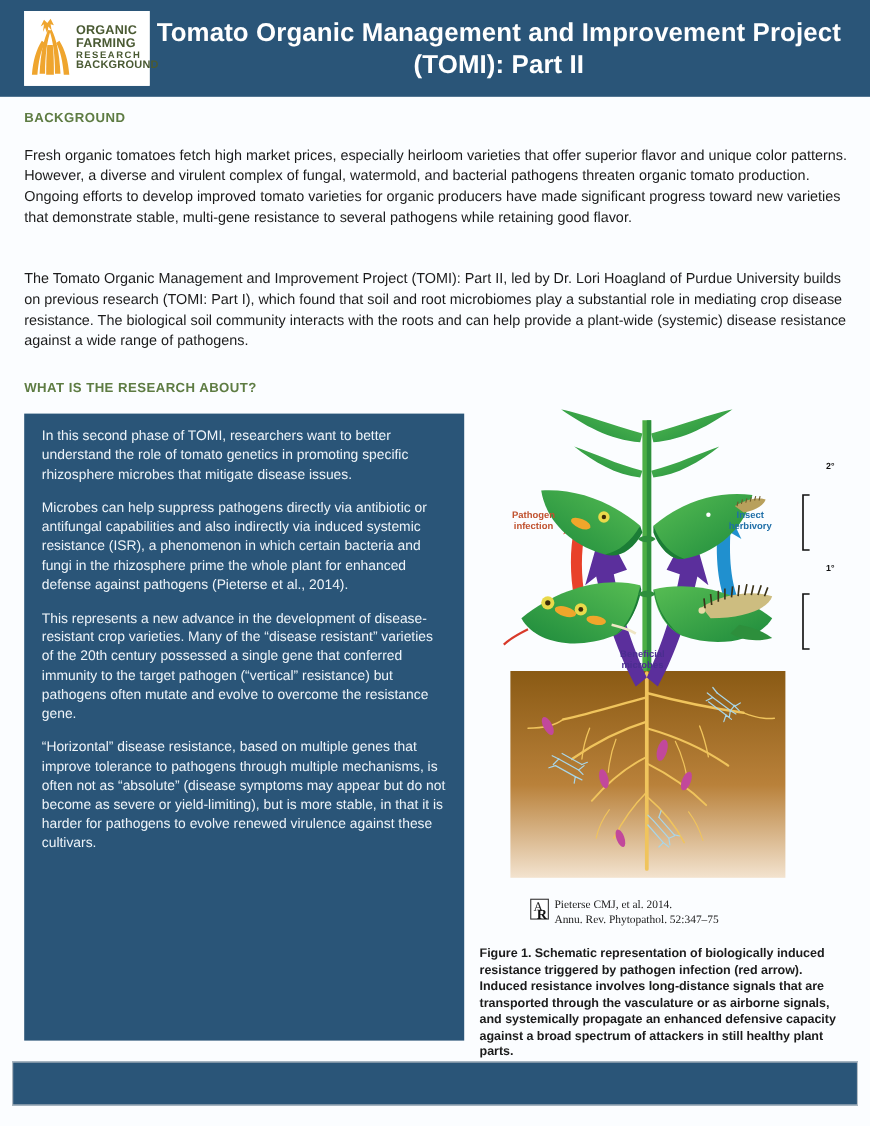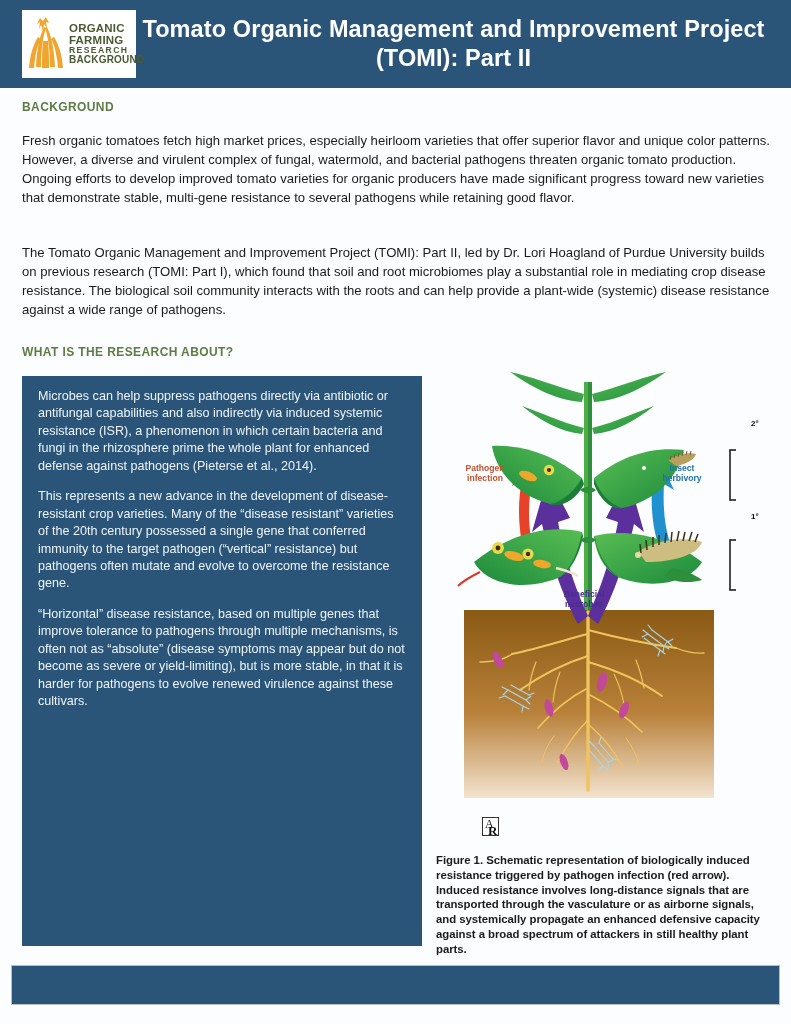--- a/index.html
+++ b/index.html
@@ -225,20 +225,21 @@
 
   <div class="sec-head" id="h-background">BACKGROUND</div>
 
   <div class="body-par" id="p-bg1">Fresh organic tomatoes fetch high market prices, especially heirloom varieties that offer superior flavor and unique color patterns. However, a diverse and virulent complex of fungal, watermold, and bacterial pathogens threaten organic tomato production. Ongoing efforts to develop improved tomato varieties for organic producers have made significant progress toward new varieties that demonstrate stable, multi-gene resistance to several pathogens while retaining good flavor.</div>
 
   <div class="body-par" id="p-bg2">The Tomato Organic Management and Improvement Project (TOMI): Part II, led by Dr. Lori Hoagland of Purdue University builds on previous research (TOMI: Part I), which found that soil and root microbiomes play a substantial role in mediating crop disease resistance. The biological soil community interacts with the roots and can help provide a plant-wide (systemic) disease resistance against a wide range of pathogens.</div>
 
   <div class="sec-head" id="h-research">WHAT IS THE RESEARCH ABOUT?</div>
 
   <div class="blue-panel">
+    <p>In this second phase of TOMI, researchers want to better understand the role of tomato genetics in promoting specific rhizosphere microbes that mitigate disease issues.</p>
     <p>Microbes can help suppress pathogens directly via antibiotic or antifungal capabilities and also indirectly via induced systemic resistance (ISR), a phenomenon in which certain bacteria and fungi in the rhizosphere prime the whole plant for enhanced defense against pathogens (Pieterse et al., 2014).</p>
     <p>This represents a new advance in the development of disease-resistant crop varieties. Many of the “disease resistant” varieties of the 20th century possessed a single gene that conferred immunity to the target pathogen (“vertical” resistance) but pathogens often mutate and evolve to overcome the resistance gene.</p>
     <p>“Horizontal” disease resistance, based on multiple genes that improve tolerance to pathogens through multiple mechanisms, is often not as “absolute” (disease symptoms may appear but do not become as severe or yield-limiting), but is more stable, in that it is harder for pathogens to evolve renewed virulence against these cultivars.</p>
   </div>
 
   <div class="fig-col">
 
     <div class="fig-art">
       <svg class="fig-svg" width="340" height="440" viewBox="0 0 340 440">
         <defs>
@@ -387,20 +388,24 @@
       </div>
       <div class="fig-tick" id="tick-2">2°</div>
       <div class="fig-tick" id="tick-1">1°</div>
     </div>
 
     <div class="fig-cite">
       <div class="ar-logo">
         <span class="ar-a">A</span>
         <span class="ar-r">R</span>
       </div>
+      <div class="cite-lines">
+        <div>Pieterse CMJ, et al. 2014.</div>
+        <div>Annu. Rev. Phytopathol. 52:347–75</div>
+      </div>
     </div>
 
     <div class="fig-caption">Figure 1. Schematic representation of biologically induced resistance triggered by pathogen infection (red arrow). Induced resistance involves long-distance signals that are transported through the vasculature or as airborne signals, and systemically propagate an enhanced defensive capacity against a broad spectrum of attackers in still healthy plant parts.</div>
   </div>
 
   <div class="footer-bar"></div>
 
 </div>
 
 </body></html>

